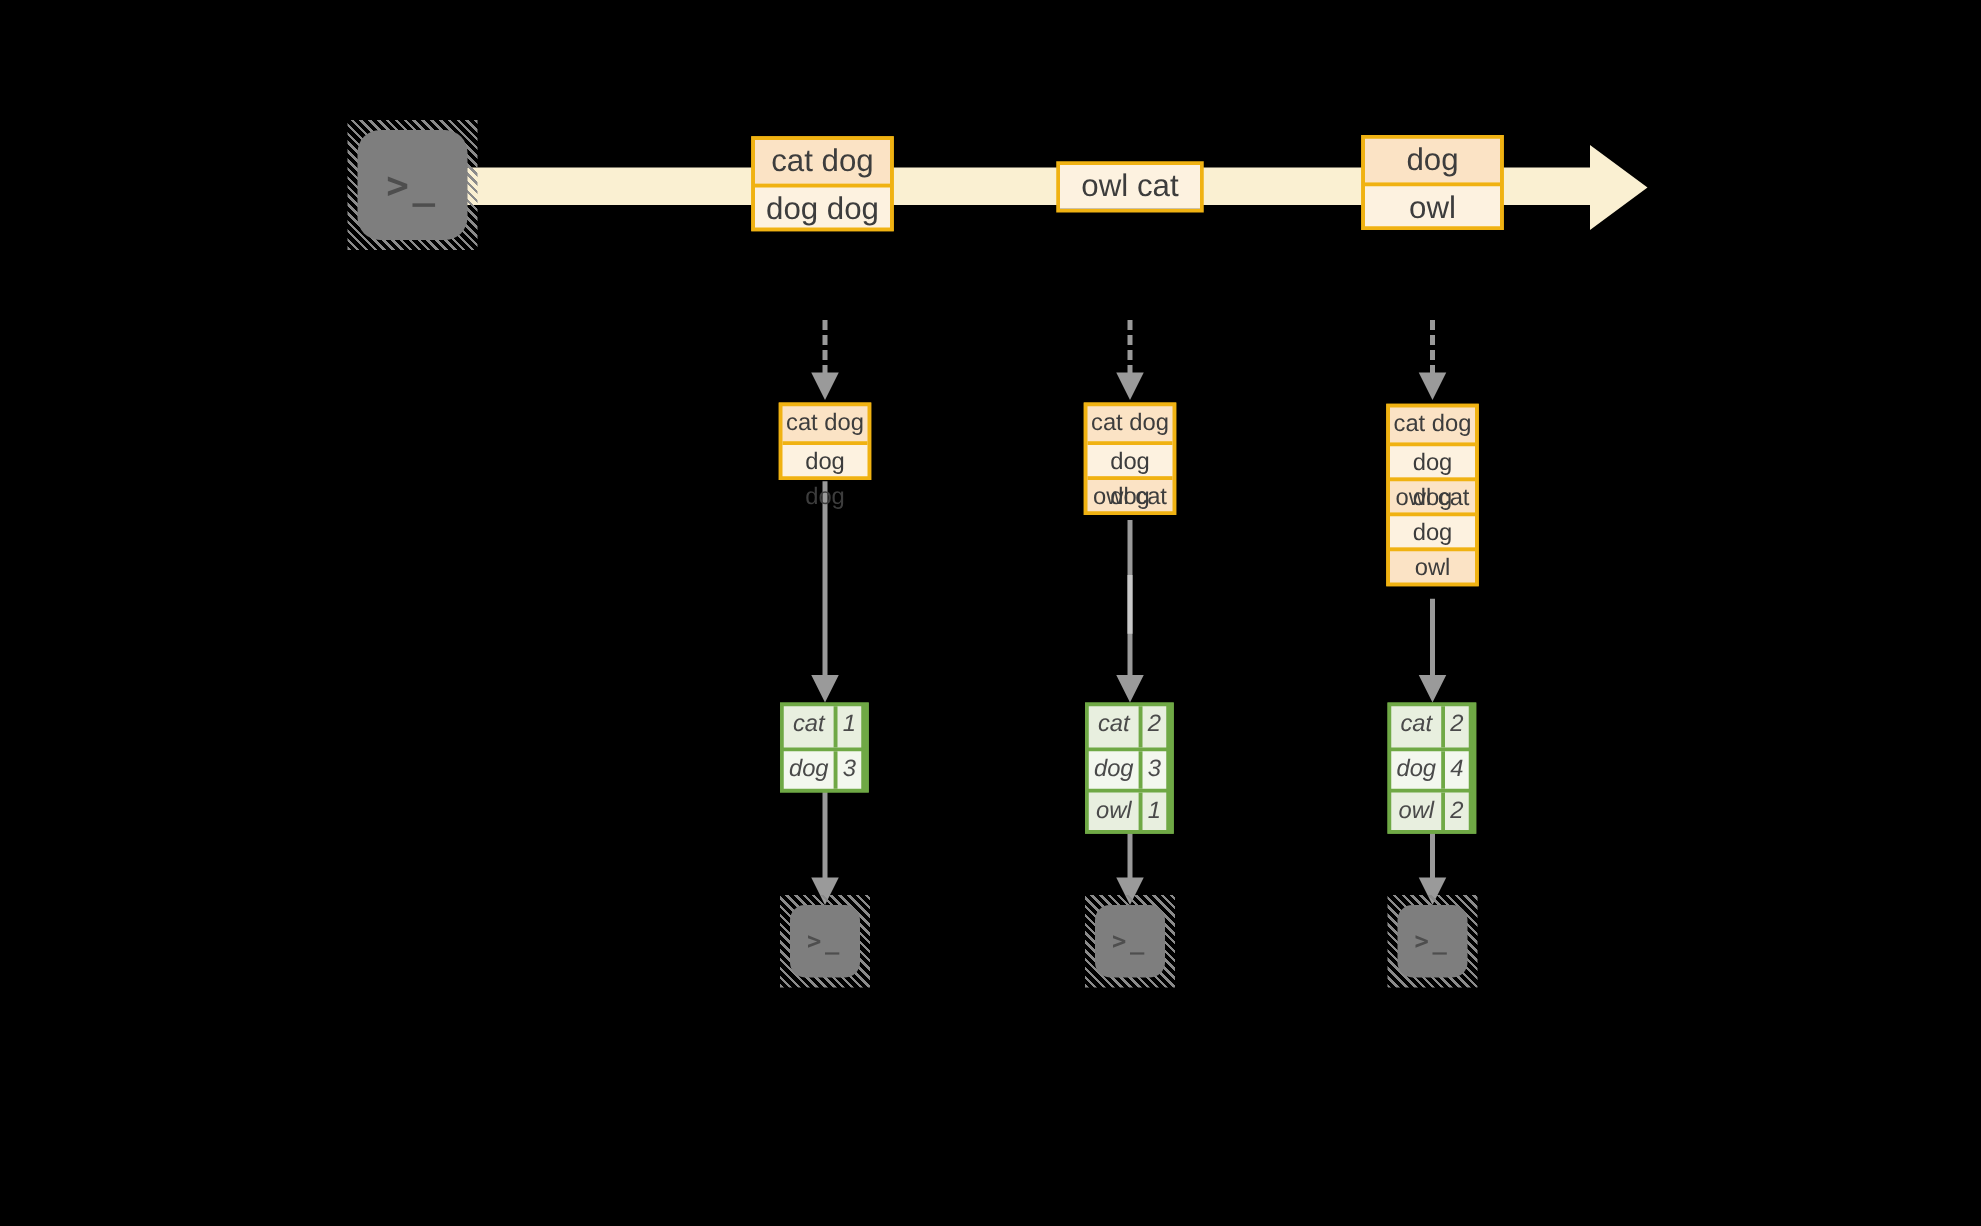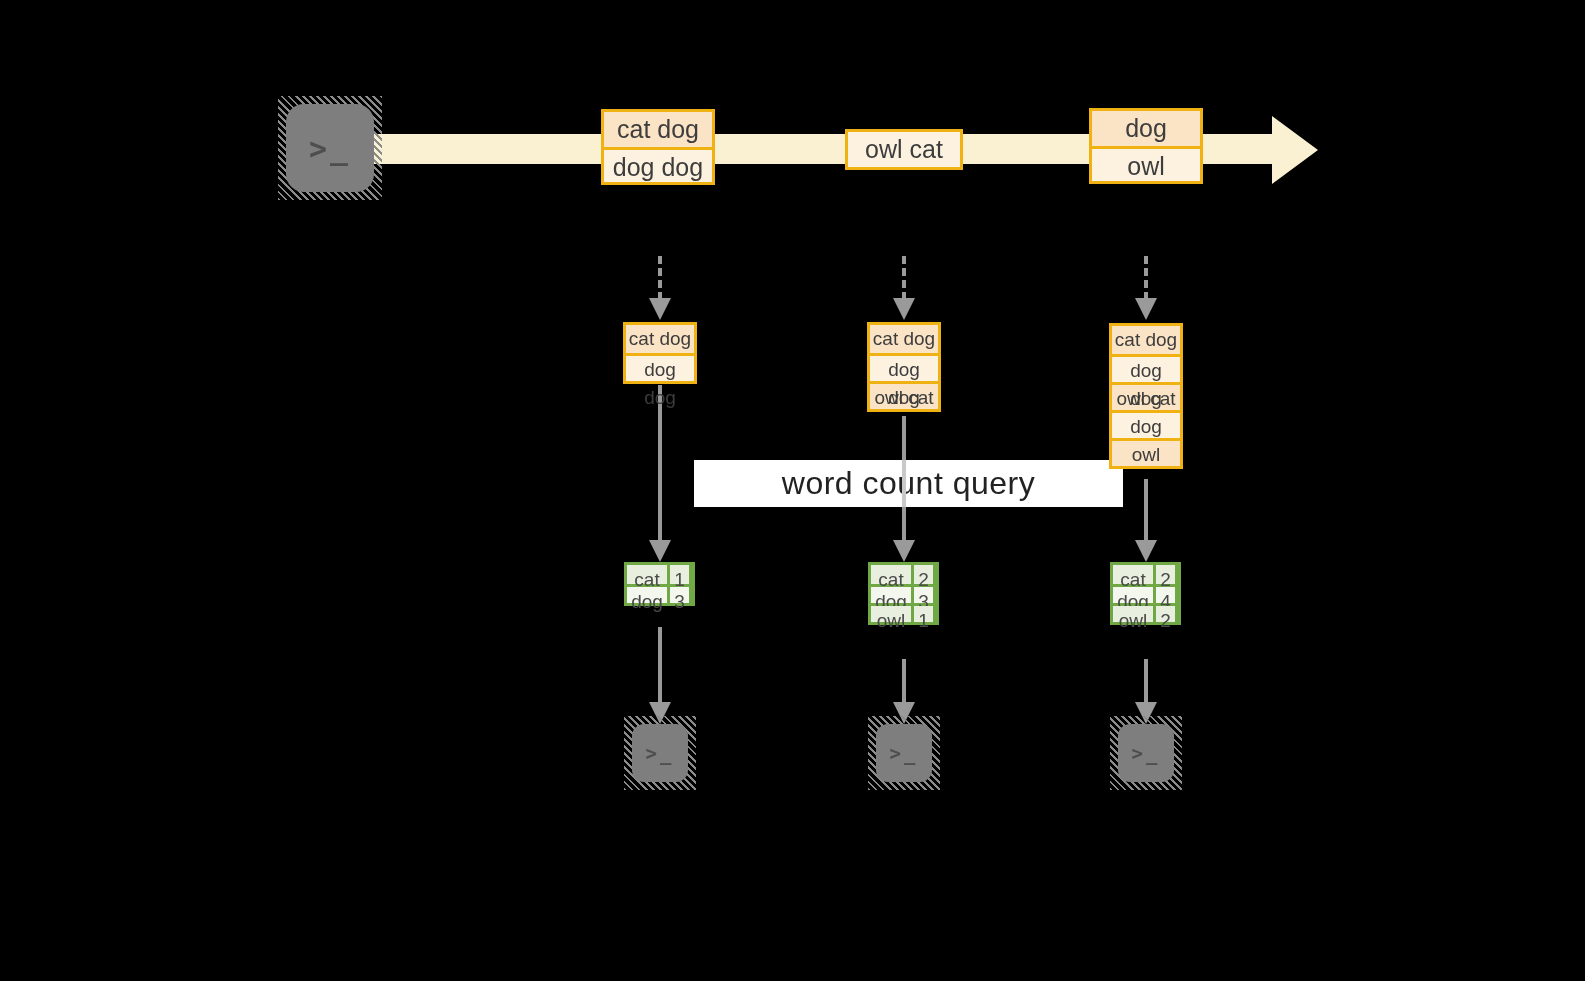--- a/index.html
+++ b/index.html
@@ -58,21 +58,21 @@
     border-top:22px solid var(--arrow-gray);}
 
   
   .qlabel{position:absolute;left:694px;top:460px;width:429px;height:47px;background:var(--label-bg);
     z-index:5;display:flex;align-items:center;justify-content:center;
     font-size:32px;color:#222;letter-spacing:0.5px;}
   .line-over{position:absolute;left:902px;top:460px;width:4px;height:47px;background:#C9C9C9;z-index:6;}
 
   
   .gtable{position:absolute;border:3px solid var(--table-border-green);z-index:7;background:var(--table-border-green);width:71px;}
-  .trow{display:flex;height:19px;}
+  .trow{display:flex;height:33px;font-style:italic;}
   .trow + .trow{border-top:3px solid var(--table-border-green);}
   .cell{height:100%;line-height:29px;text-align:center;font-size:19px;color:#4A4A4A;background:var(--table-fill-dark);}
   .cell.word{width:40px;}
   .cell.count{width:22px;border-left:3px solid var(--table-border-green);}
   .trow:nth-child(even) .cell{background:var(--table-fill-light);}
 </style>
 </head>
 <body>
 
 <div class="canvas">
@@ -122,23 +122,20 @@
       <div class="wrow">owl</div>
     </div>
 
   <div class="sline" style="left:658px;top:385px;height:157px"></div>
   <div class="ahead" style="left:649px;top:540px"></div>
   <div class="sline" style="left:902px;top:416px;height:126px"></div>
   <div class="ahead" style="left:893px;top:540px"></div>
   <div class="sline" style="left:1144px;top:479px;height:63px"></div>
   <div class="ahead" style="left:1135px;top:540px"></div>
 
-  <div class="qlabel">
-    <span>word count query</span>
-  </div>
   <div class="line-over"></div>
 
   <div class="gtable" style="left:624px;top:562px">
       <div class="trow">
         <div class="cell word">cat</div>
         <div class="cell count">1</div>
       </div>
       <div class="trow">
         <div class="cell word">dog</div>
         <div class="cell count">3</div>

